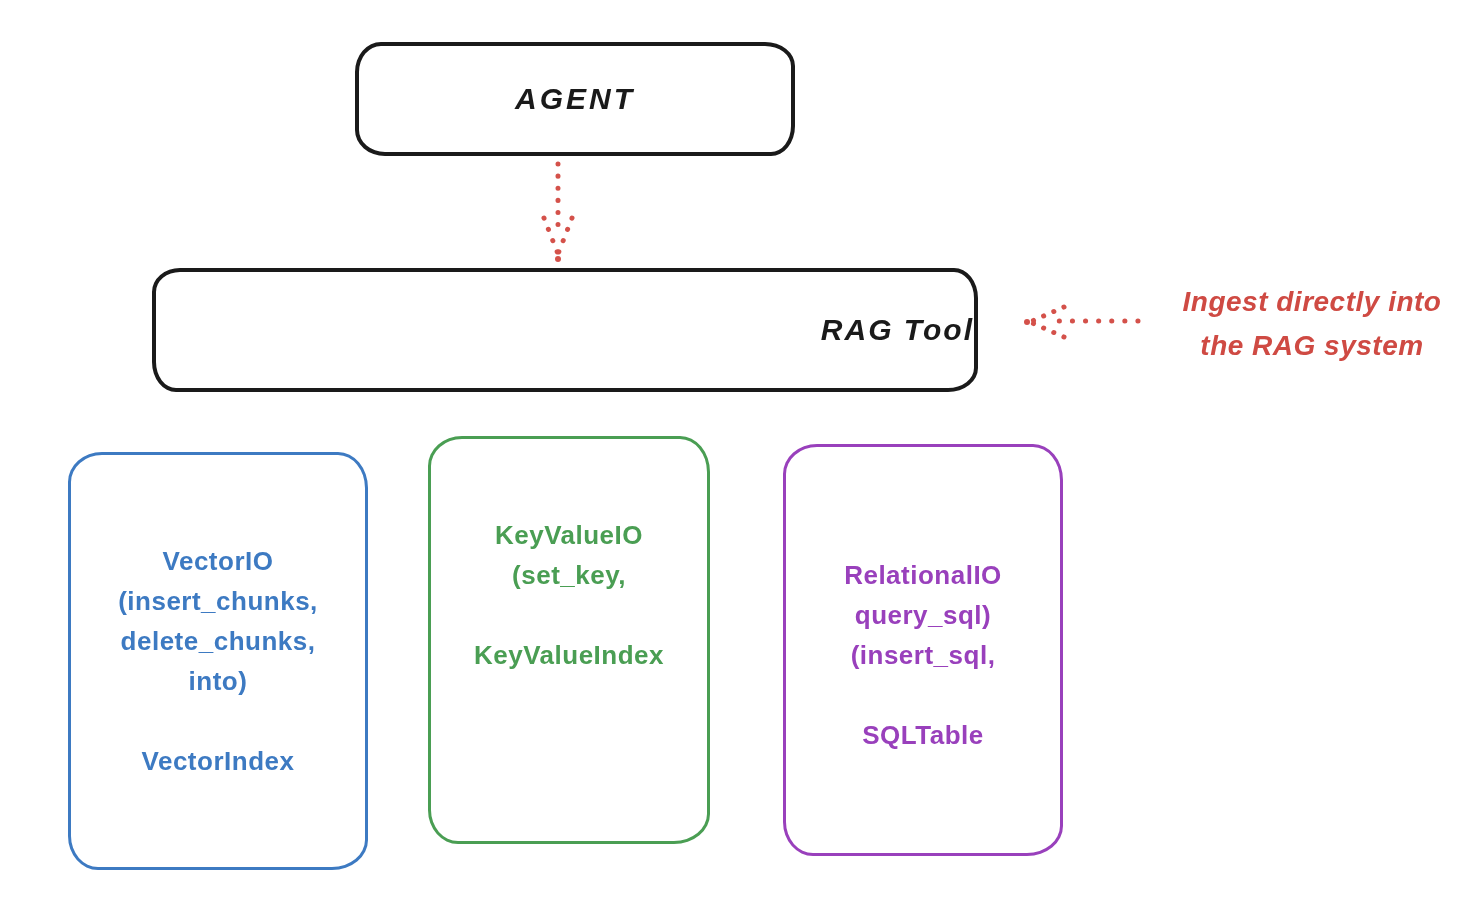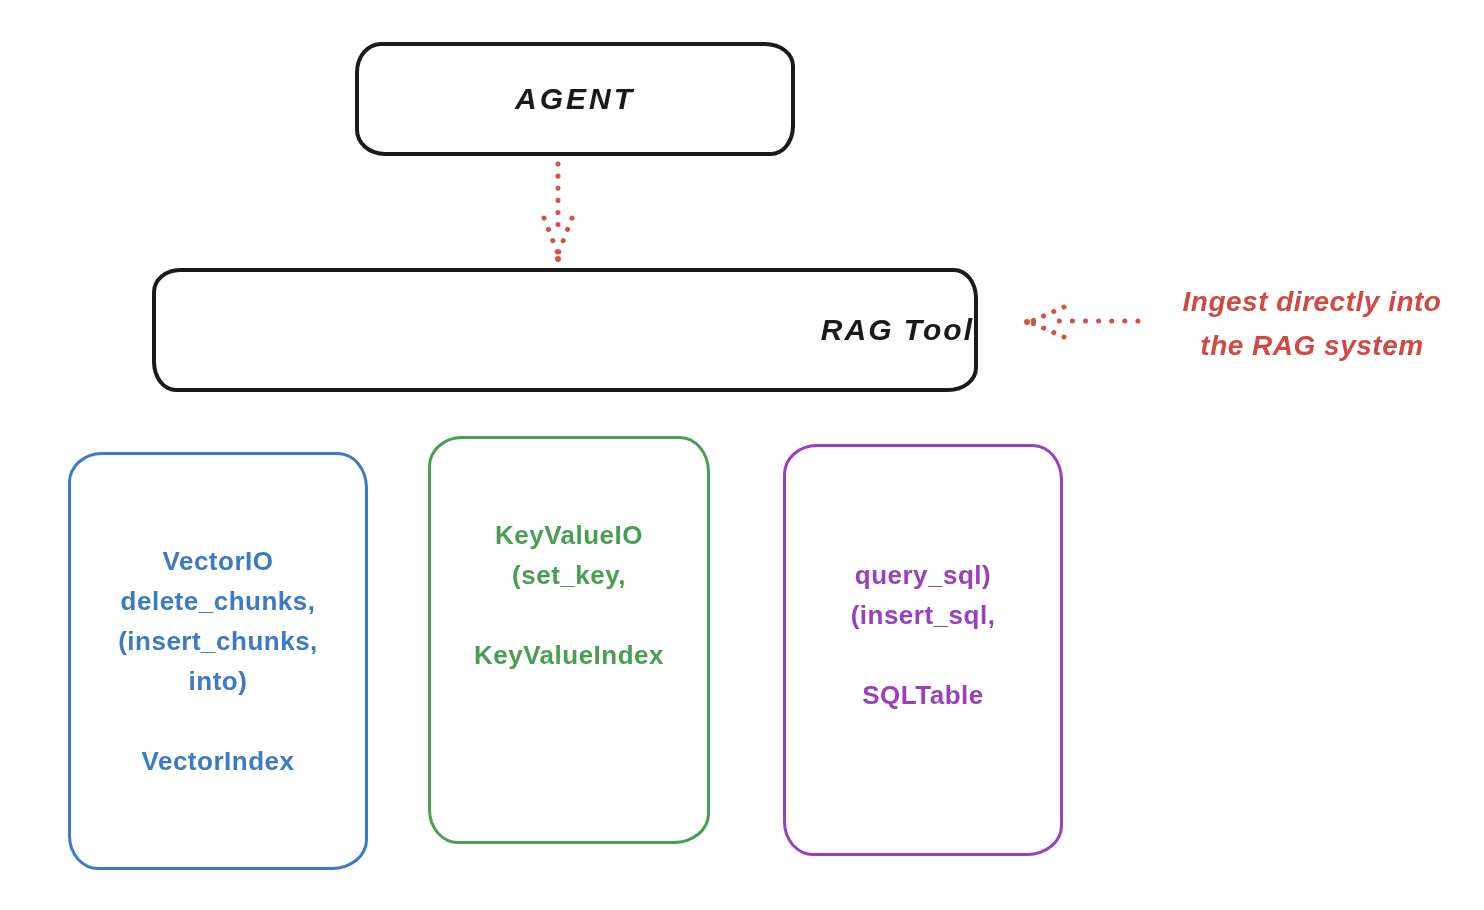--- a/index.html
+++ b/index.html
@@ -120,31 +120,32 @@
     <circle cx="7" cy="22" r="3" fill="#d4514a"></circle>
   </svg>
 
   <div class="annotation">
     <span class="line">Ingest directly into</span>
     <span class="line">the RAG system</span>
   </div>
 
   <div class="io-box vector-box">
     <span>VectorIO</span>
+    <span>(insert_chunks,</span>
     <span>delete_chunks,</span>
-    <span>(insert_chunks,</span>
     <span>into)</span>
     <span class="index-label">VectorIndex</span>
   </div>
 
   <div class="io-box keyvalue-box">
     <span>KeyValueIO</span>
     <span>(set_key,</span>
     <span class="index-label">KeyValueIndex</span>
   </div>
 
   <div class="io-box relational-box">
+    <span>RelationalIO</span>
     <span>query_sql)</span>
     <span>(insert_sql,</span>
     <span class="index-label">SQLTable</span>
   </div>
 
 </div>
 
 </body></html>

